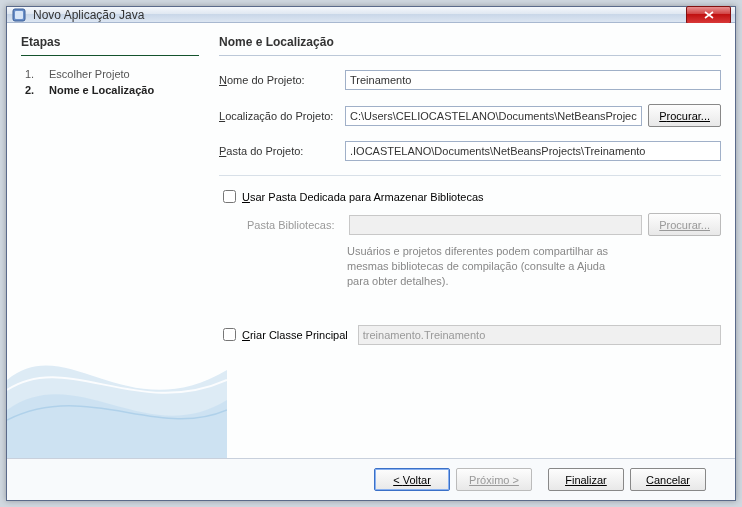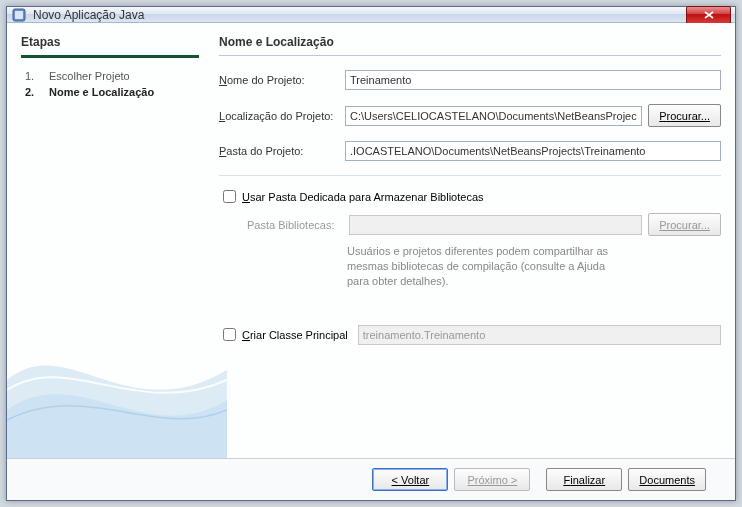--- a/index.html
+++ b/index.html
@@ -67,21 +67,21 @@
   }
   .sidebar {
     width: 188px;
     padding-right: 10px;
   }
   .sidebar-title {
     font-weight: bold;
     font-size: 12px;
     color: #333;
     padding-bottom: 6px;
-    border-bottom: 3px solid #14532d;
+    border-bottom: 1px solid #14532d;
     margin-bottom: 10px;
   }
   .step-list {
     list-style: none;
     padding-left: 4px;
   }
   .step-list li {
     padding: 2px 0;
     color: #555;
     display: flex;
@@ -306,17 +306,17 @@
           <input class="form-input" type="text" disabled="" style="margin-left: 4px;" value="treinamento.Treinamento">
         </div>
 
       </div>
     </div>
 
     <div class="button-bar">
       <button class="btn default">&lt; <span class="u">V</span>oltar</button>
       <button class="btn" disabled="">Próximo &gt;</button>
       <button class="btn" style="margin-left:10px;"><span class="u">F</span>inalizar</button>
-      <button class="btn">Documents</button>
+      <button class="btn">Cancelar</button>
     </div>
 
   </div>
 </div>
 
 </body></html>

